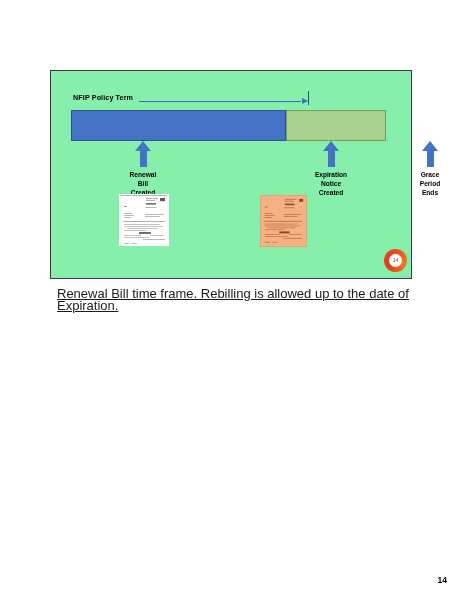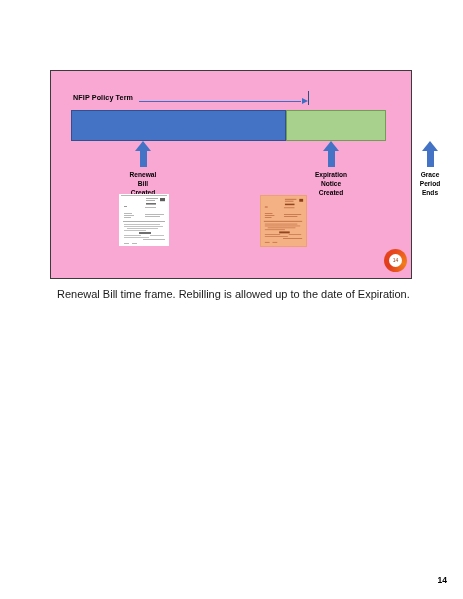--- a/index.html
+++ b/index.html
@@ -16,21 +16,21 @@
   }
 
   
   #slide-frame {
     position: absolute;
     left: 50px;
     top: 70px;
     width: 362px;
     height: 209px;
     border: 1.5px solid #3b3b3b;
-    background: #f9a8d4;
+    background: #86efac;
     box-sizing: border-box;
   }
 
   
   #policy-term-row {
     position: absolute;
     left: 22px;
     top: 20px;
     width: 268px;
     height: 14px;
@@ -210,23 +210,24 @@
     color: #9a3a10;
     font-family: "Liberation Sans", sans-serif;
   }
 
   
   #caption {
     position: absolute;
     left: 57px;
     top: 288px;
     width: 360px;
-    font-size: 11px;
+    font-size: 13px;
     color: #1a1a1a;
     line-height: 12px;
+    text-decoration: underline;
   }
 
   
   #page-number {
     position: absolute;
     right: 16px;
     bottom: 14px;
     font-size: 8.5px;
     font-weight: bold;
     color: #000000;

